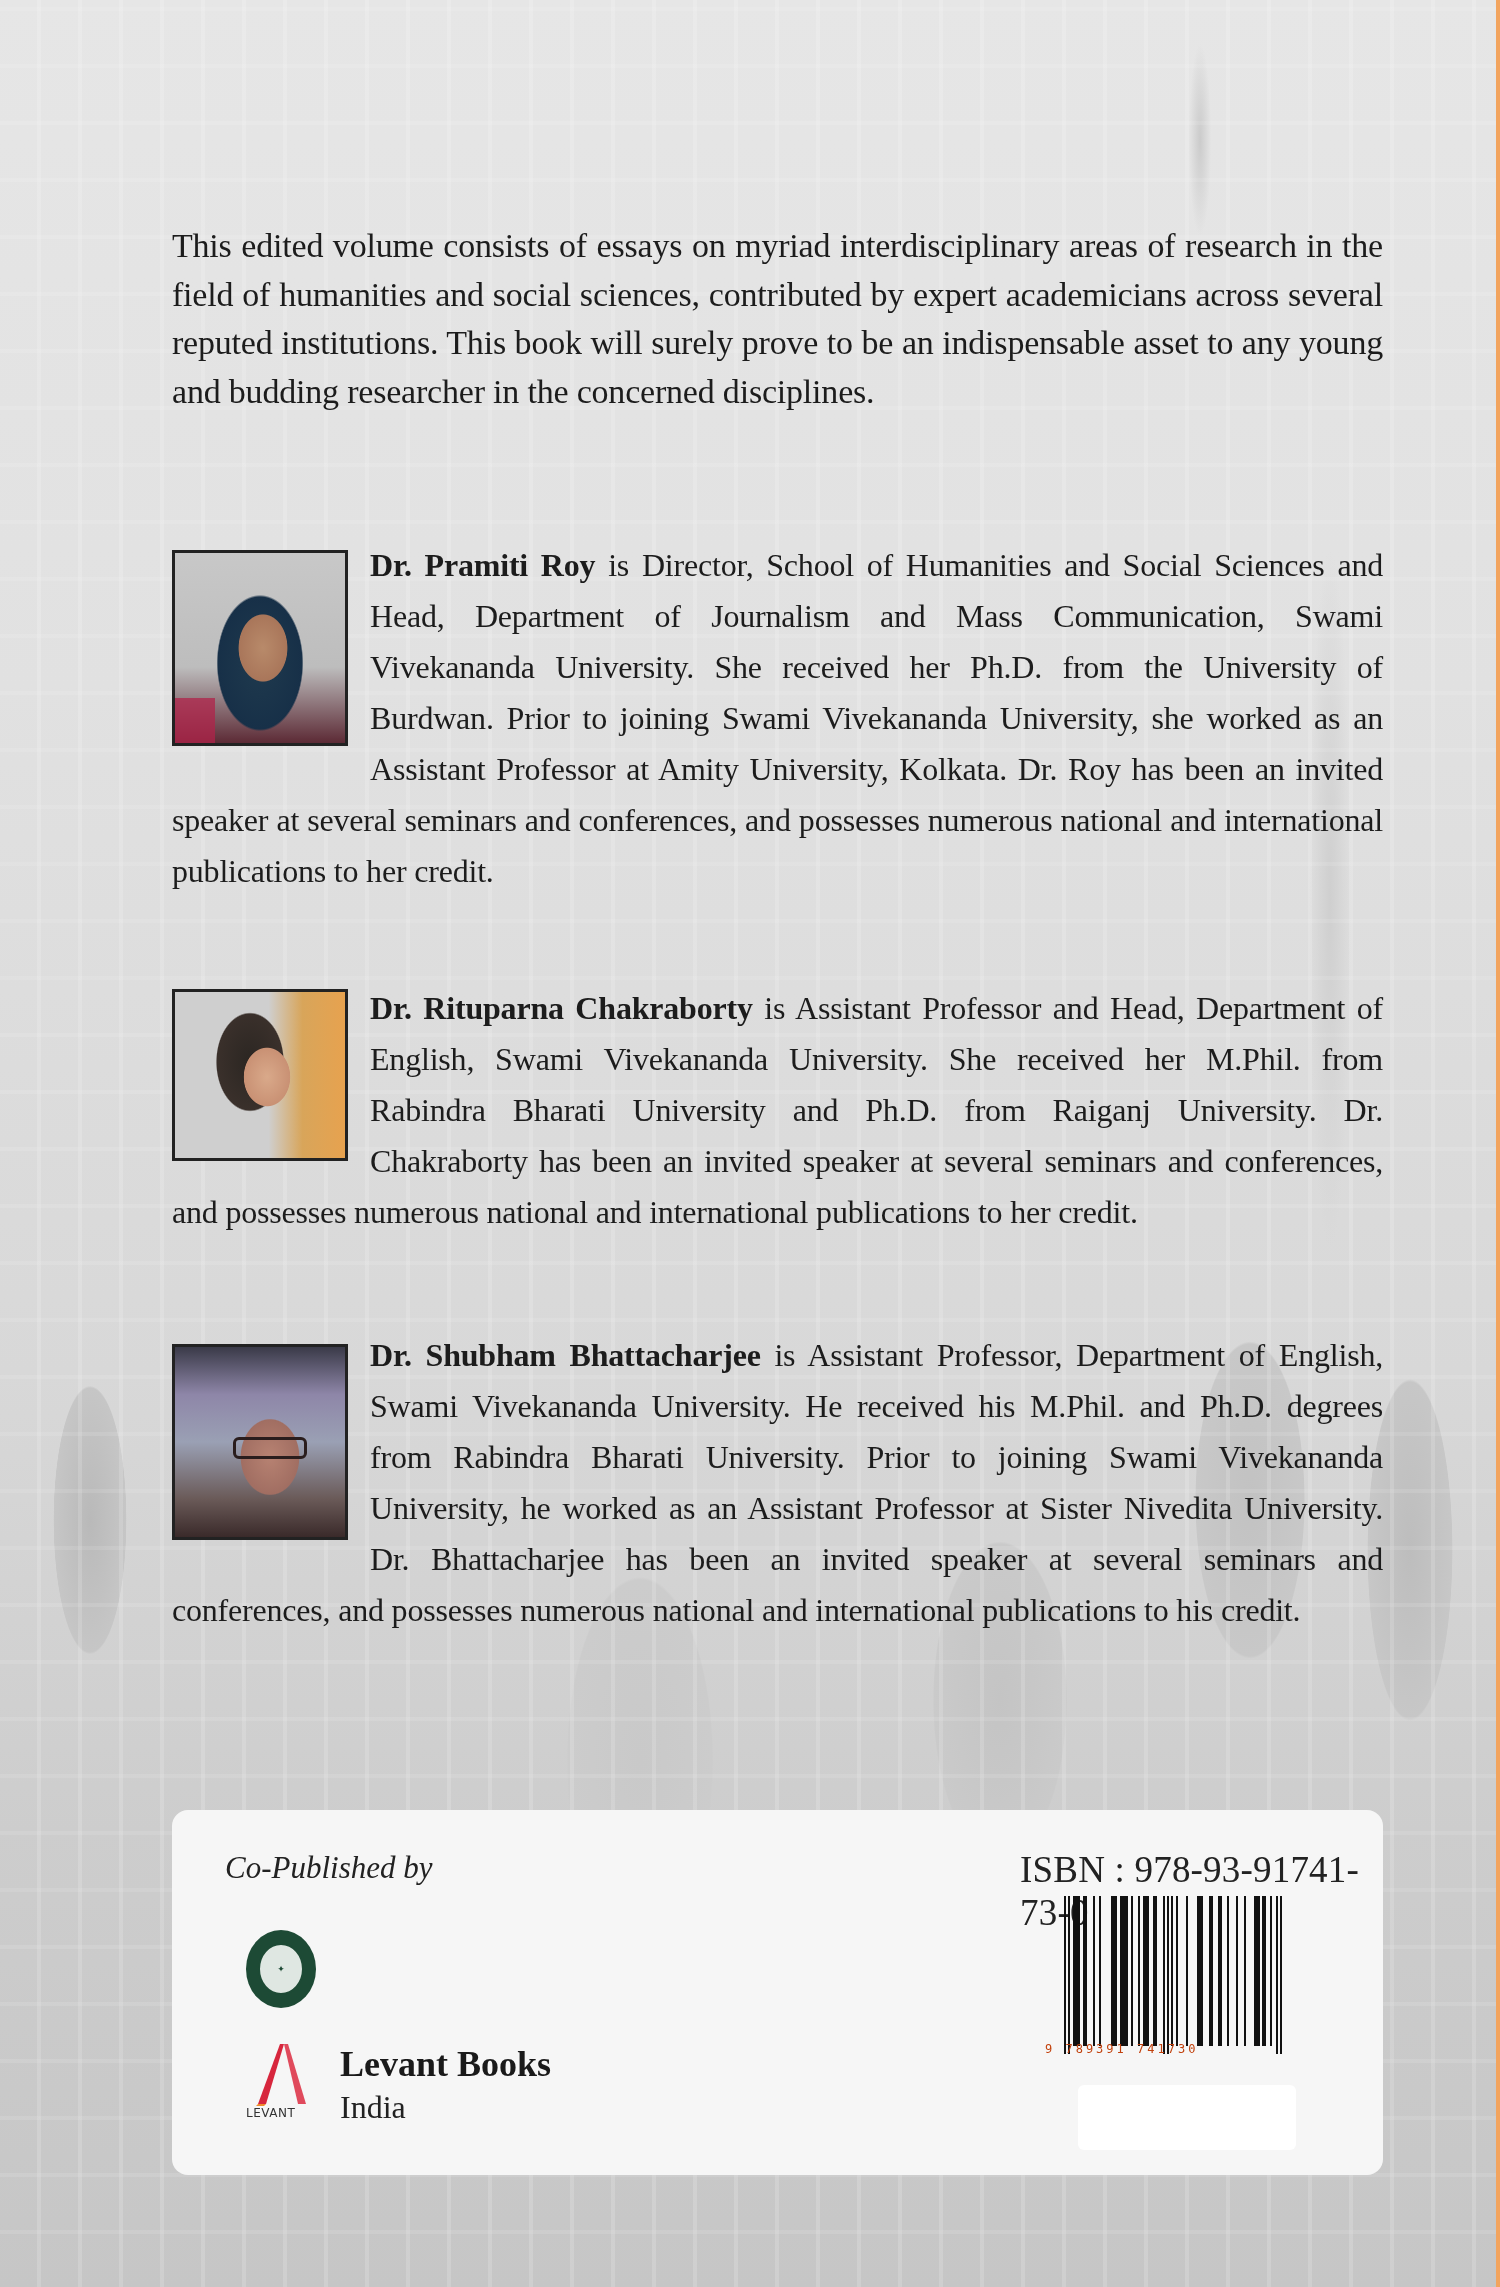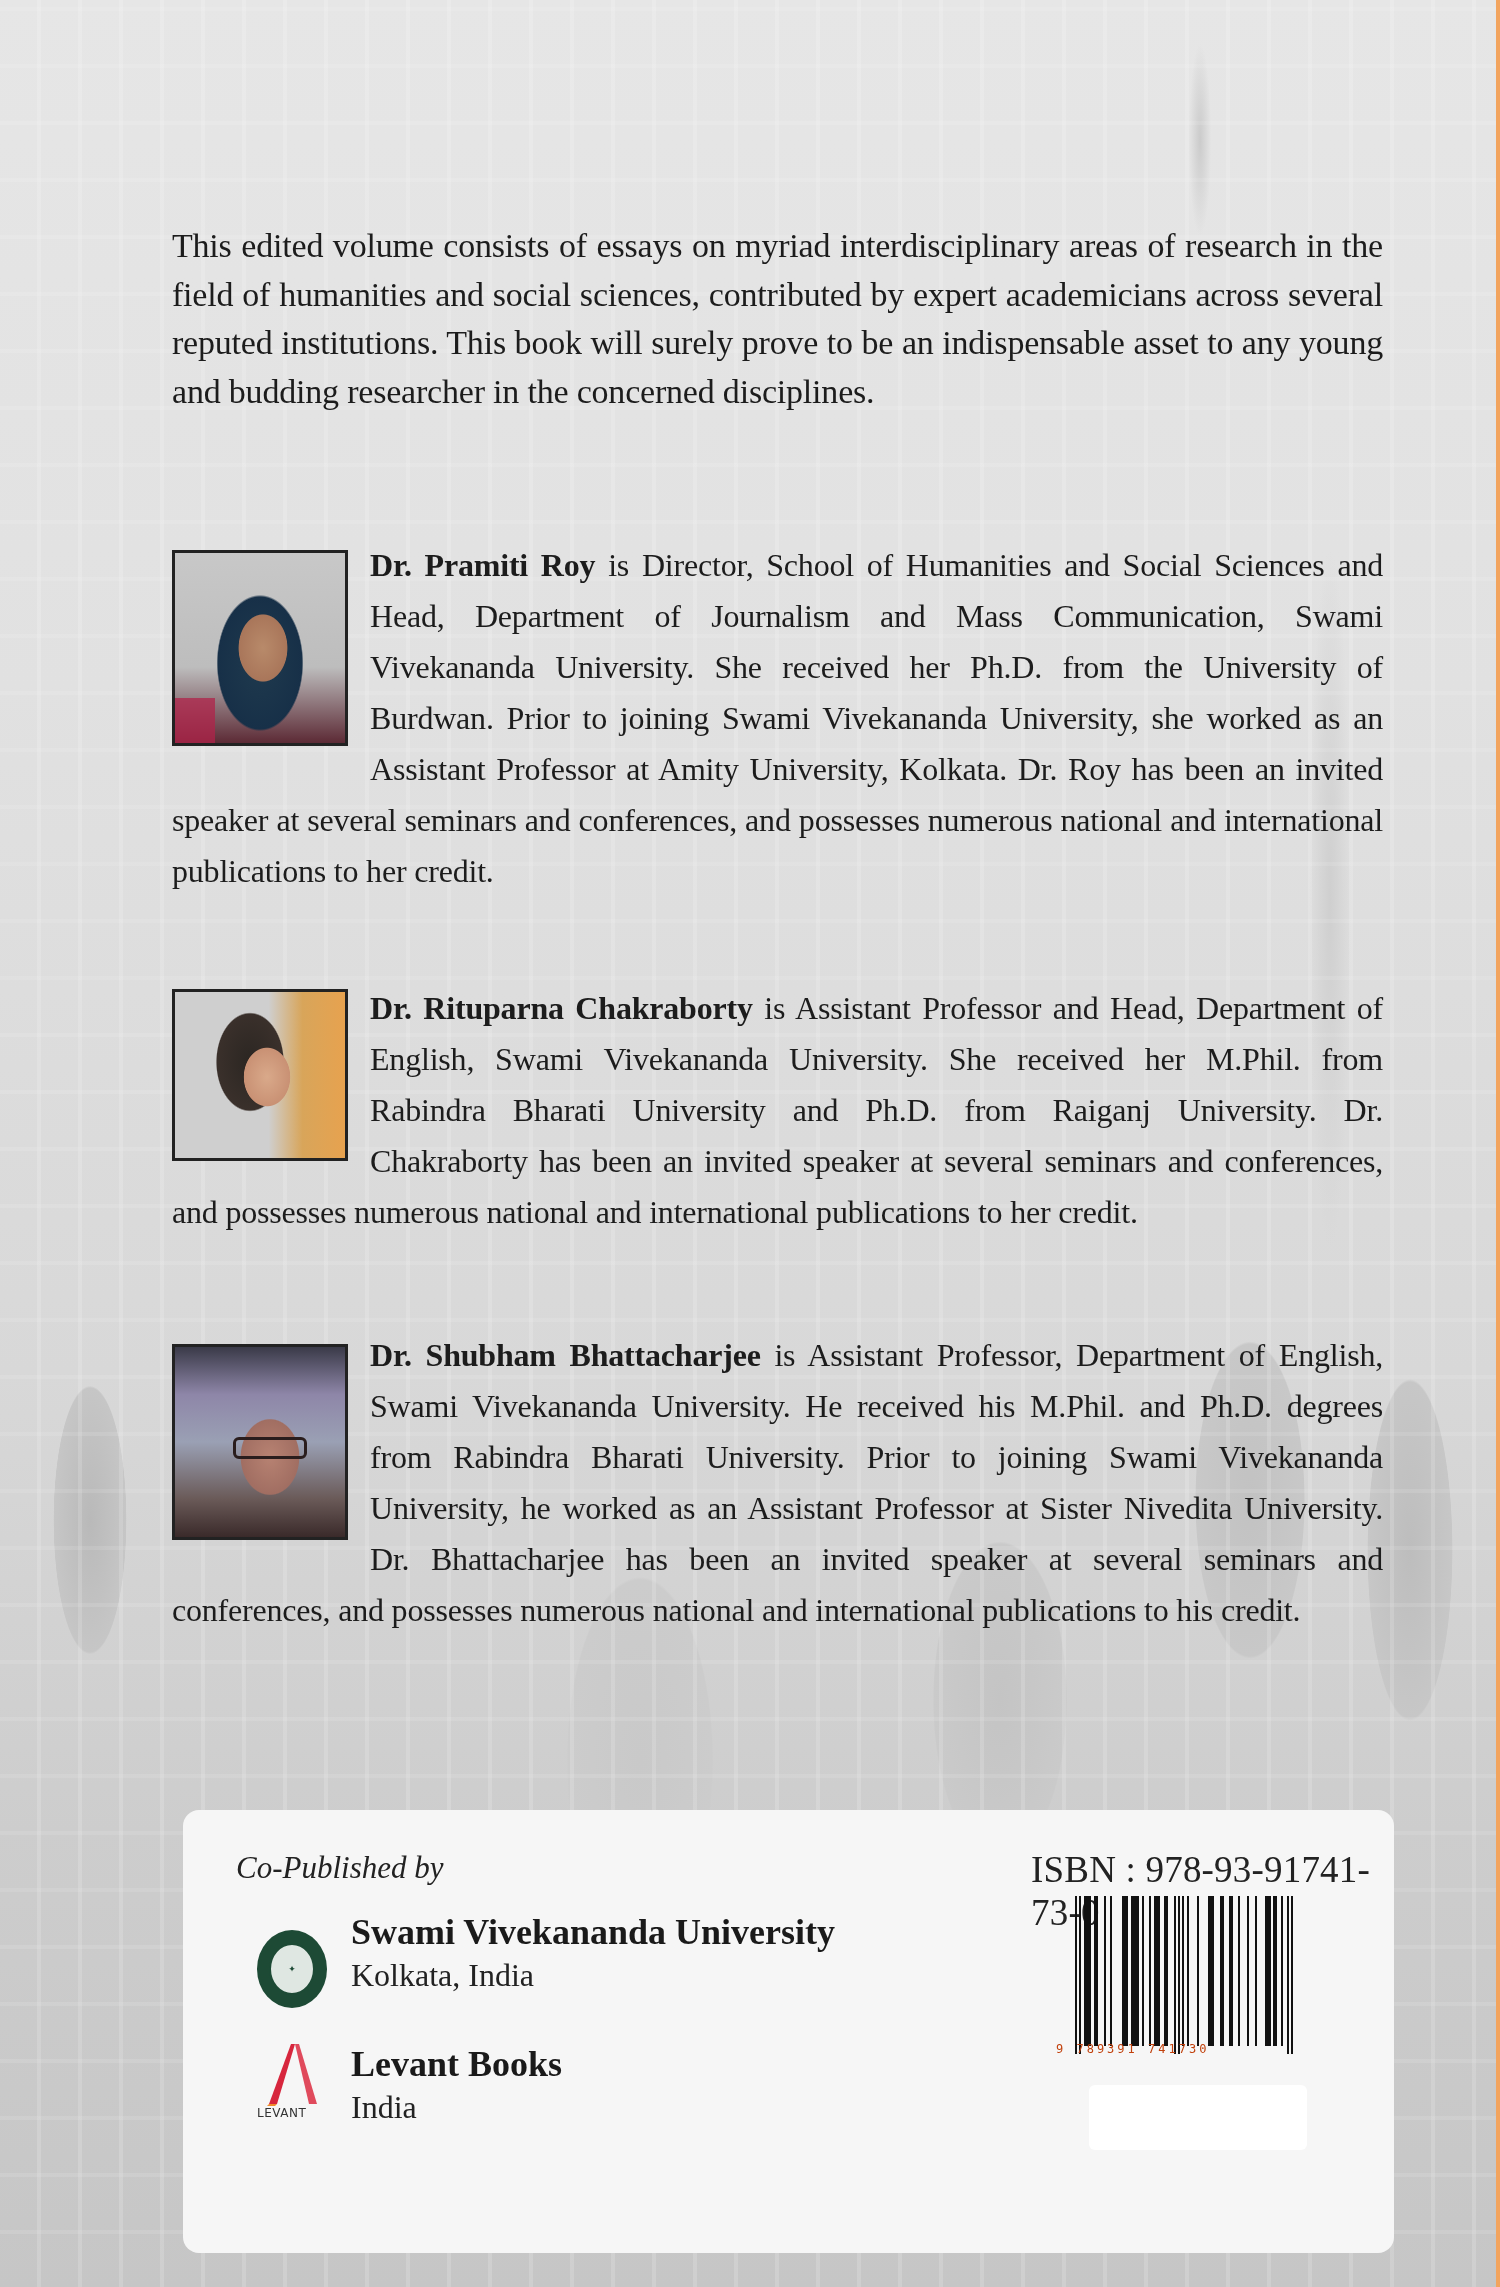--- a/index.html
+++ b/index.html
@@ -71,21 +71,21 @@
       linear-gradient(90deg, #cfcfcf 0%, #cfcfcf 55%, #d8a55a 75%, #e7a24f 100%); }
     .photo.p3 { height: 196px; margin-top: 14px; background:
       radial-gradient(ellipse 48px 62px at 95px 110px, #b78272 0%, #a16e62 60%, transparent 62%),
       linear-gradient(180deg, #3a3a48 0%, #8e86a8 25%, #9aa0b4 50%, #6a5a58 80%, #3a2a2a 100%); }
     .photo .glasses {
       position: absolute; left: 58px; top: 90px; width: 74px; height: 22px;
       border: 3px solid #2a1d1d; border-radius: 6px;
     }
 
     .pubbox {
-      position: absolute; left: 183px; top: 1810px; width: 1211px; height: 443px;
+      position: absolute; left: 172px; top: 1810px; width: 1211px; height: 365px;
       background: #f6f6f6; border-radius: 16px; text-decoration: underline;
     }
     .copub {
       position: absolute; left: 53px; top: 40px;
       font-size: 31px; font-style: italic; color: #222;
     }
     .pub {
       position: absolute; left: 74px;
       display: flex; align-items: flex-start;
     }
@@ -155,24 +155,20 @@
 </div>
 
 <div class="pubbox">
   <div class="copub">Co-Published by</div>
 
   <div class="pub svu">
     <div class="logo">
       <div class="seal">
           <div class="inner">✦</div>
         </div>
-    </div>
-    <div>
-      <div class="pname">Swami Vivekananda University</div>
-      <div class="ploc">Kolkata, India</div>
     </div>
   </div>
 
   <div class="pub lev">
     <div class="logo">
       <svg class="levant-mark" viewBox="0 0 56 62">
         <polygon points="26,0 30,0 12,60 4,60" fill="#d7263d"></polygon>
         <polygon points="30,0 34,0 52,60 44,60" fill="#e04a5c"></polygon>
         <polygon points="4,60 12,60 10,62 2,62" fill="#f08a2a"></polygon>
       </svg>

